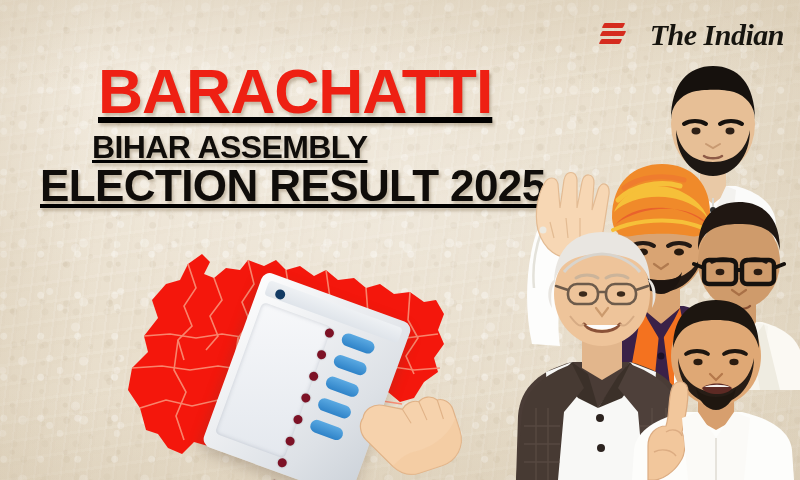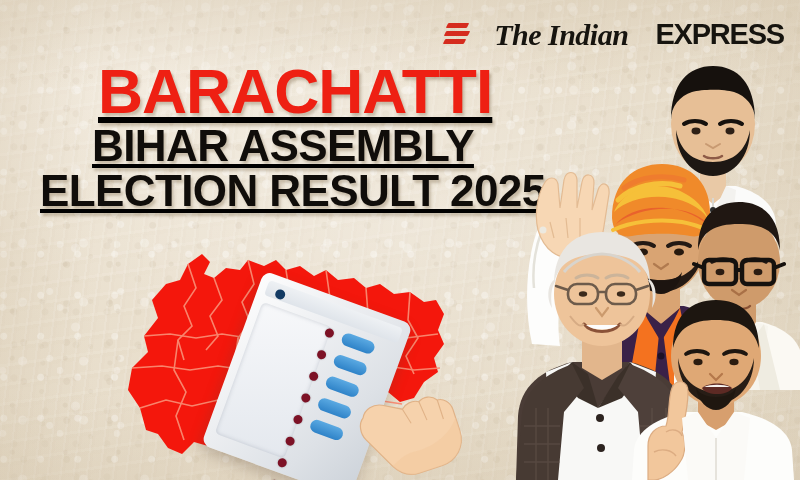--- a/index.html
+++ b/index.html
@@ -55,21 +55,21 @@
   .ie-express{font-family:"Liberation Sans",sans-serif;font-weight:700;
     font-size:29px;color:#16140f;letter-spacing:-1.2px;line-height:1;margin-left:3px;}
 
   
   #headline{position:absolute;left:40px;top:62px;width:480px;text-decoration:underline;}
   .hl{font-family:"Liberation Sans",sans-serif;font-weight:700;
       text-transform:uppercase;line-height:.94;white-space:nowrap;
       text-shadow:2px 3px 3px rgba(120,100,70,.35);}
   #hl-constituency{font-size:63px;color:#ee2013;letter-spacing:-1px;
       transform:scaleX(.99);transform-origin:left center;margin-left:58px;}
-  #hl-line2{font-size:44px;color:#100d0a;letter-spacing:-.6px;margin-top:4px;margin-left:52px;}
+  #hl-line2{font-size:32px;color:#100d0a;letter-spacing:-.6px;margin-top:11px;margin-left:52px;}
   #hl-line3{font-size:44px;color:#100d0a;letter-spacing:-.6px;margin-top:3px;margin-left:0px;}
 
   
   #map-wrap{position:absolute;left:118px;top:240px;width:330px;height:230px;}
   #bihar-map{position:absolute;inset:0;}
   #evm{position:absolute;left:110px;top:52px;width:158px;height:185px;
        transform:rotate(20deg);transform-origin:50% 50%;}
   .evm-body{position:absolute;inset:0;border-radius:9px;
     background:linear-gradient(118deg,#fdfdfd 0%,#eceef1 38%,#dde1e6 72%,#ccd2d9 100%);
     box-shadow:0 6px 14px rgba(90,70,50,.28);}
@@ -102,21 +102,20 @@
   <div class="paper-streaks"></div>
   <div class="paper-vignette"></div>
 
   <div id="masthead">
     <span class="ie-mark">
       <i></i>
         <i></i>
         <i></i>
     </span>
     <span class="ie-the"><span>The</span>&nbsp;<span>Indian</span></span>
-    <span class="ie-express">EXPRESS</span>
   </div>
 
   <div id="headline">
     <div class="hl" id="hl-constituency">BARACHATTI</div>
     <div class="hl" id="hl-line2">BIHAR ASSEMBLY</div>
     <div class="hl" id="hl-line3">ELECTION RESULT 2025</div>
   </div>
 
   <div id="map-wrap">
 

